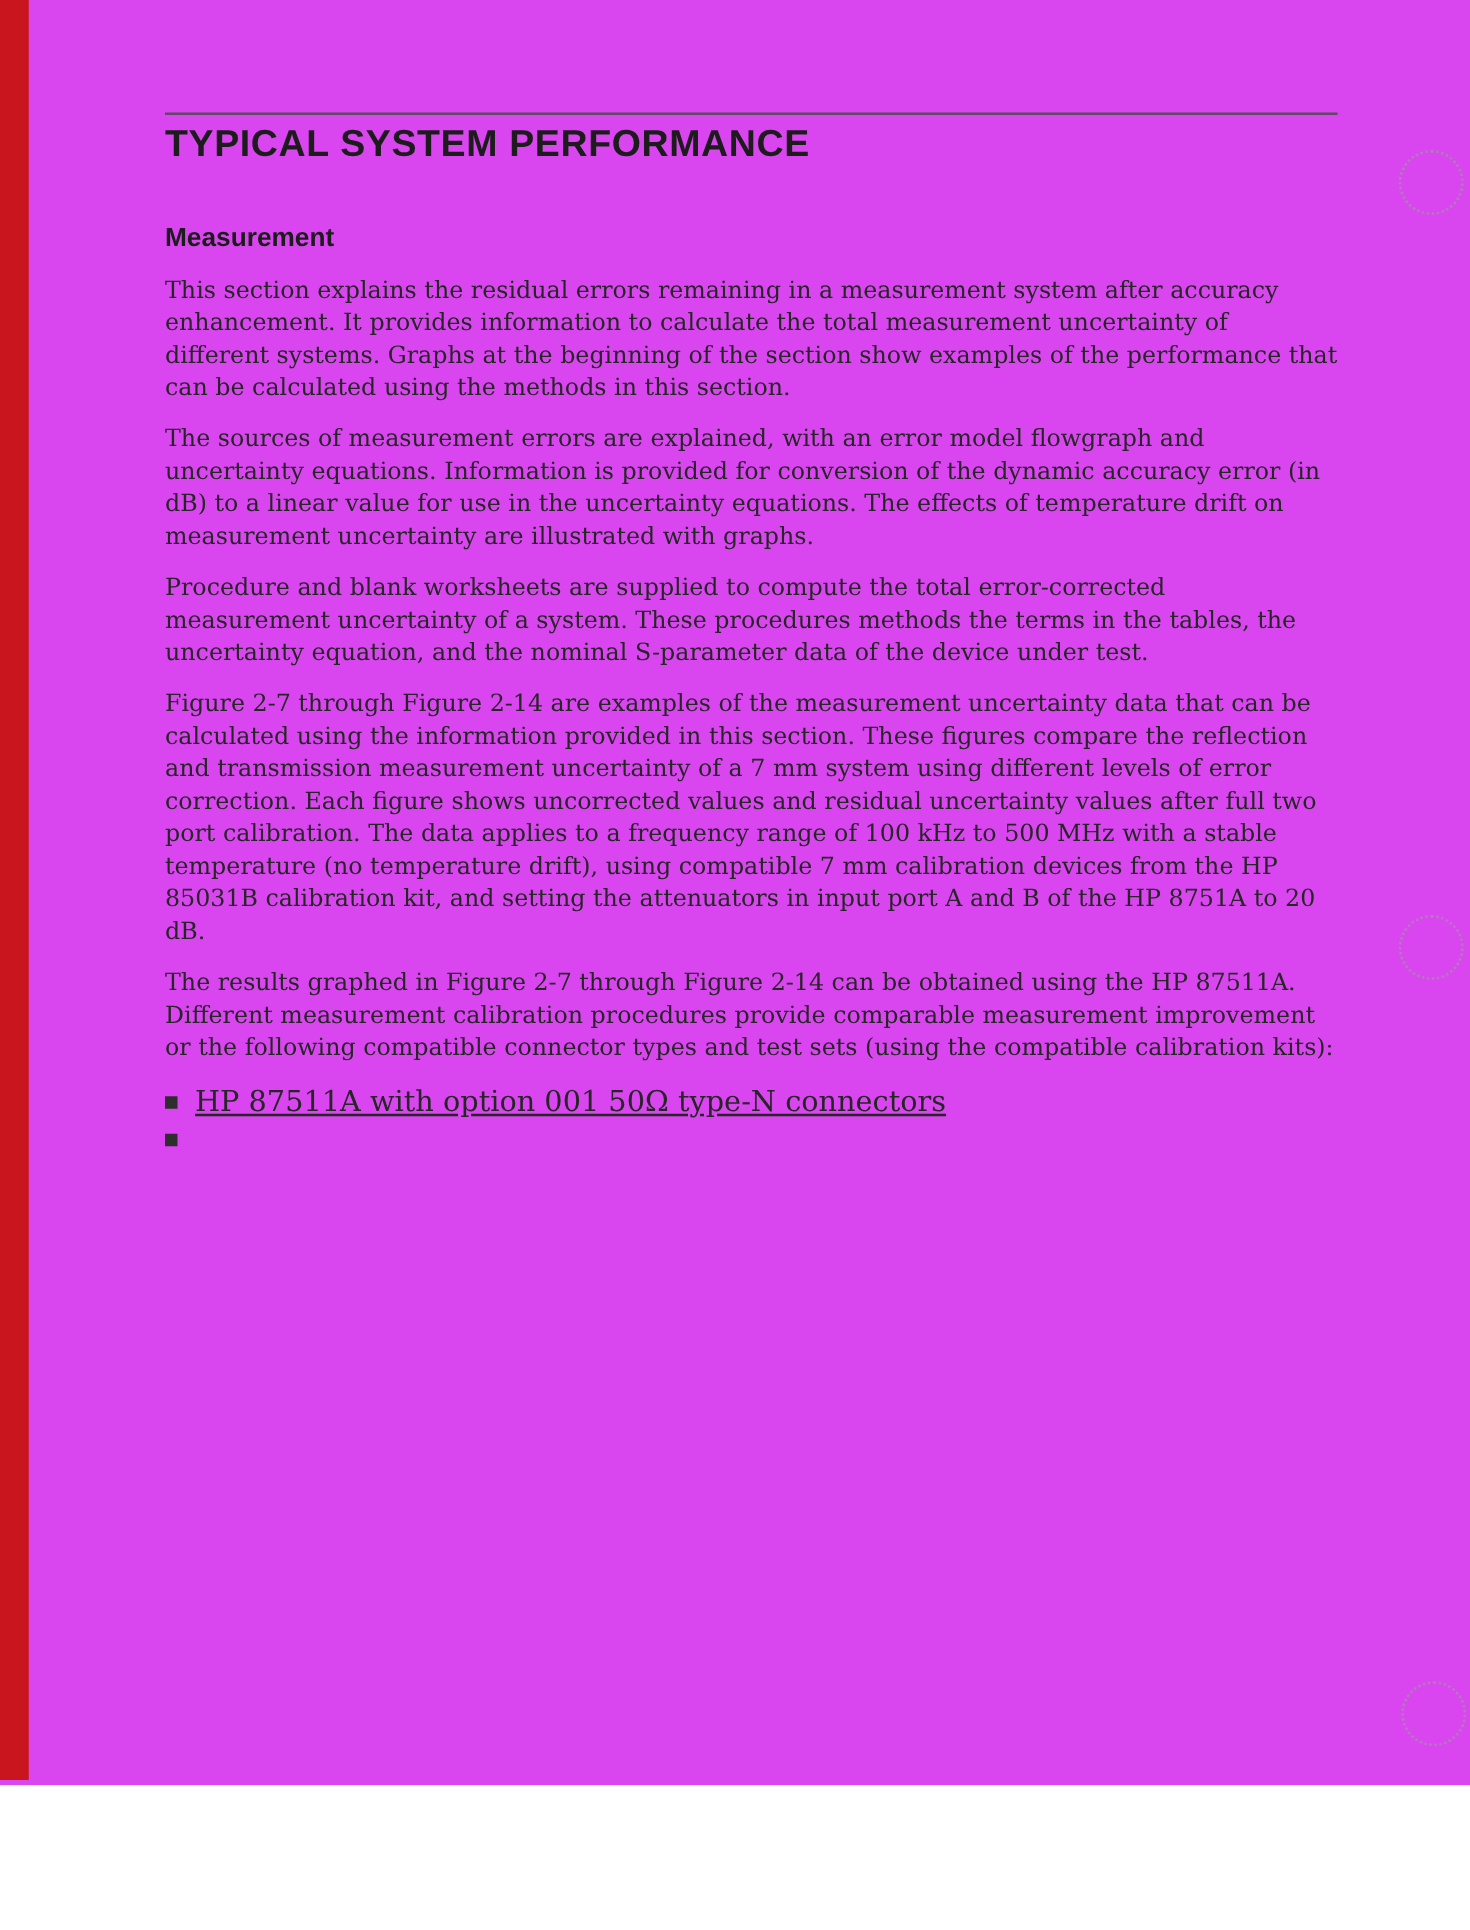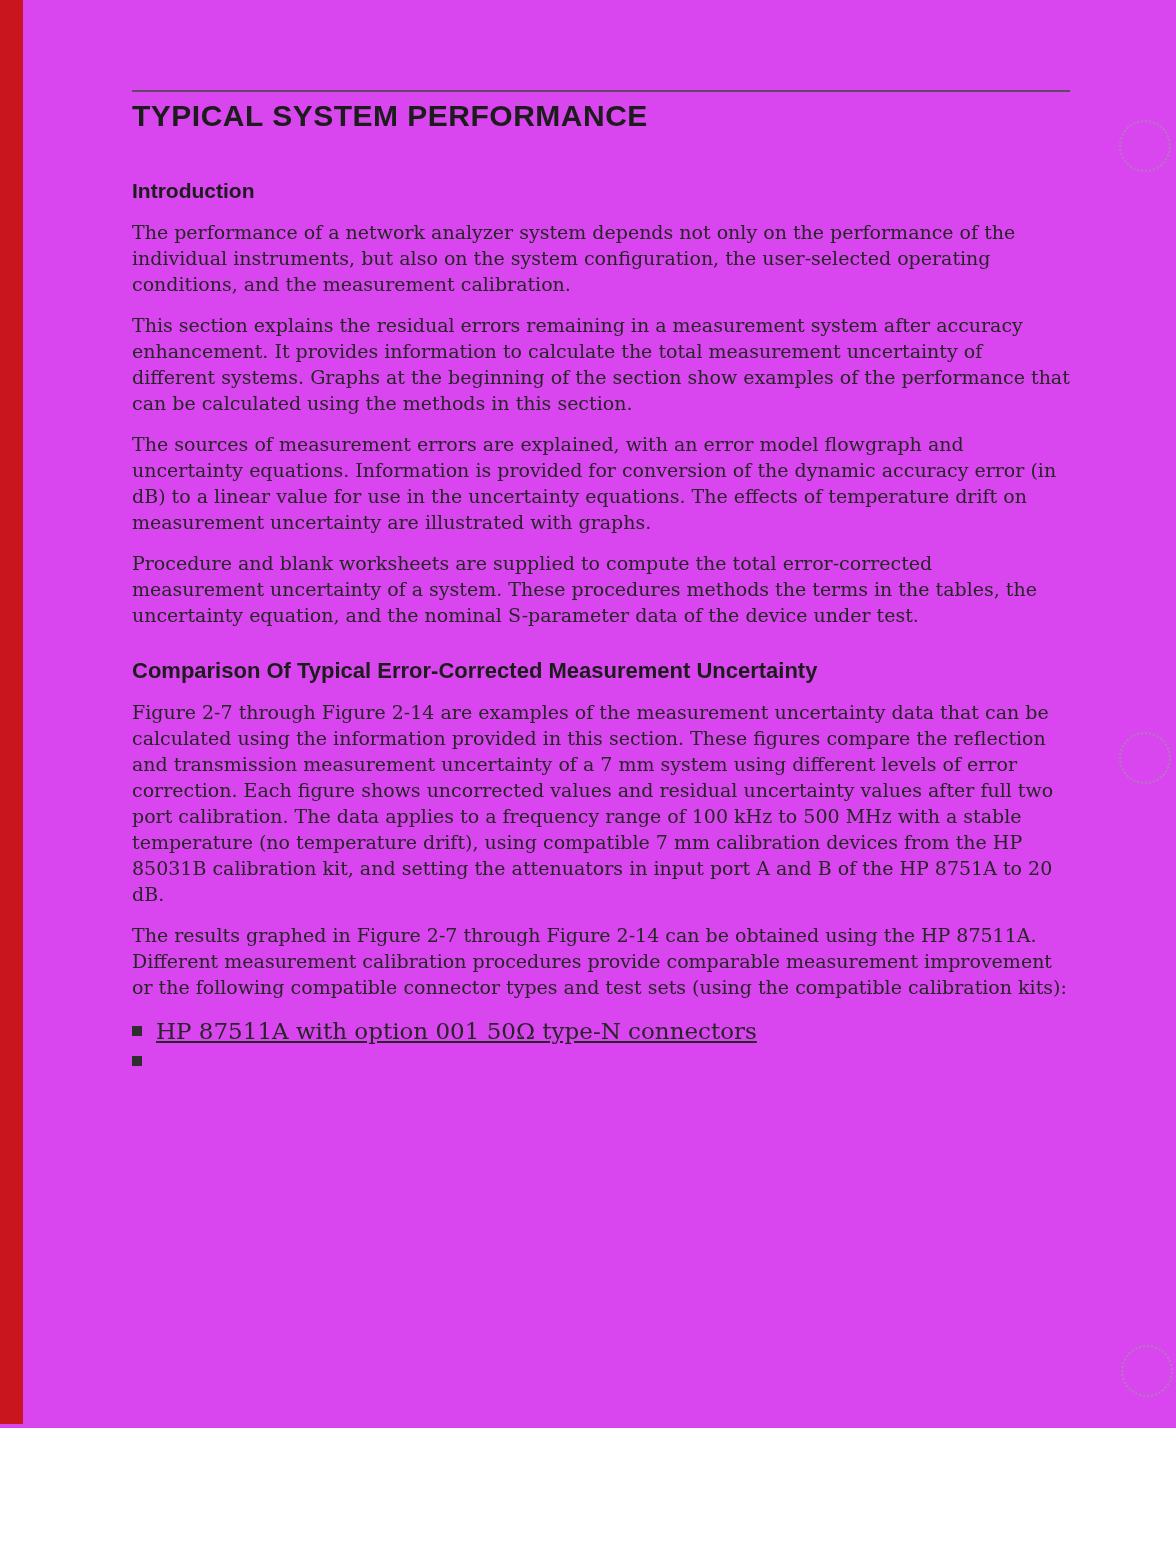--- a/index.html
+++ b/index.html
@@ -111,31 +111,29 @@
   <div class="punch p1"></div>
   <div class="punch p2"></div>
   <div class="punch p3"></div>
 
   <div class="content">
 
     <div class="header-rule"></div>
 
     <h1 class="page-title">TYPICAL SYSTEM PERFORMANCE</h1>
 
-    <h2 class="section-heading">Introduction</h2>
+    <h2 class="section-heading">Measurement</h2>
 
-    <p class="body-par">The performance of a network analyzer system depends not only on the performance of the individual instruments, but also on the system configuration, the user-selected operating conditions, and the measurement calibration.</p>
 
     <p class="body-par">This section explains the residual errors remaining in a measurement system after accuracy enhancement. It provides information to calculate the total measurement uncertainty of different systems. Graphs at the beginning of the section show examples of the performance that can be calculated using the methods in this section.</p>
 
     <p class="body-par">The sources of measurement errors are explained, with an error model flowgraph and uncertainty equations. Information is provided for conversion of the dynamic accuracy error (in dB) to a linear value for use in the uncertainty equations. The effects of temperature drift on measurement uncertainty are illustrated with graphs.</p>
 
     <p class="body-par">Procedure and blank worksheets are supplied to compute the total error-corrected measurement uncertainty of a system. These procedures methods the terms in the tables, the uncertainty equation, and the nominal S-parameter data of the device under test.</p>
 
-    <h2 class="section-heading second">Comparison Of Typical Error-Corrected Measurement Uncertainty</h2>
 
     <p class="body-par">Figure 2-7 through Figure 2-14 are examples of the measurement uncertainty data that can be calculated using the information provided in this section. These figures compare the reflection and transmission measurement uncertainty of a 7 mm system using different levels of error correction. Each figure shows uncorrected values and residual uncertainty values after full two port calibration. The data applies to a frequency range of 100 kHz to 500 MHz with a stable temperature (no temperature drift), using compatible 7 mm calibration devices from the HP 85031B calibration kit, and setting the attenuators in input port A and B of the HP 8751A to 20 dB.</p>
 
     <p class="body-par">The results graphed in Figure 2-7 through Figure 2-14 can be obtained using the HP 87511A. Different measurement calibration procedures provide comparable measurement improvement or the following compatible connector types and test sets (using the compatible calibration kits):</p>
 
     <ul class="connector-list">
       <li>
         <span class="square-bullet"></span>
         <span>HP 87511A with option 001 50Ω type-N connectors</span>
       </li>

